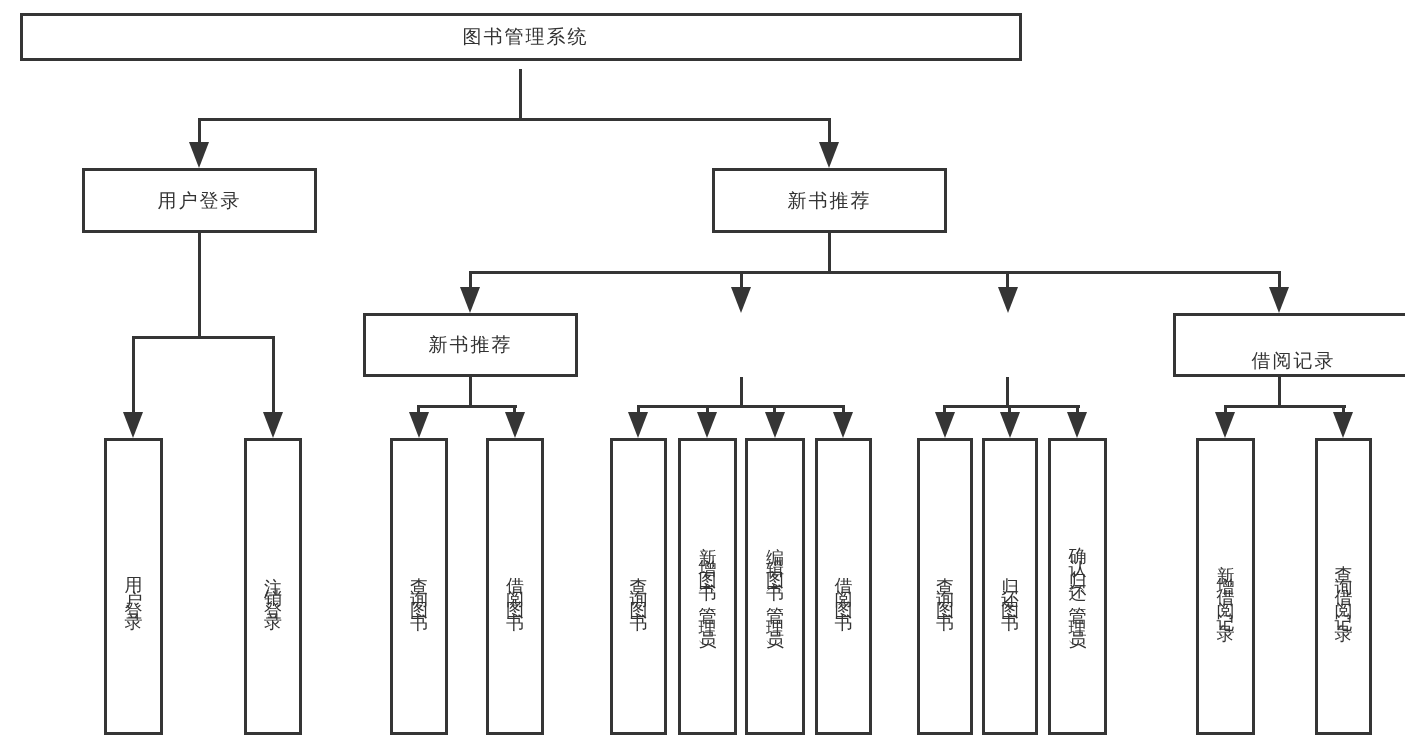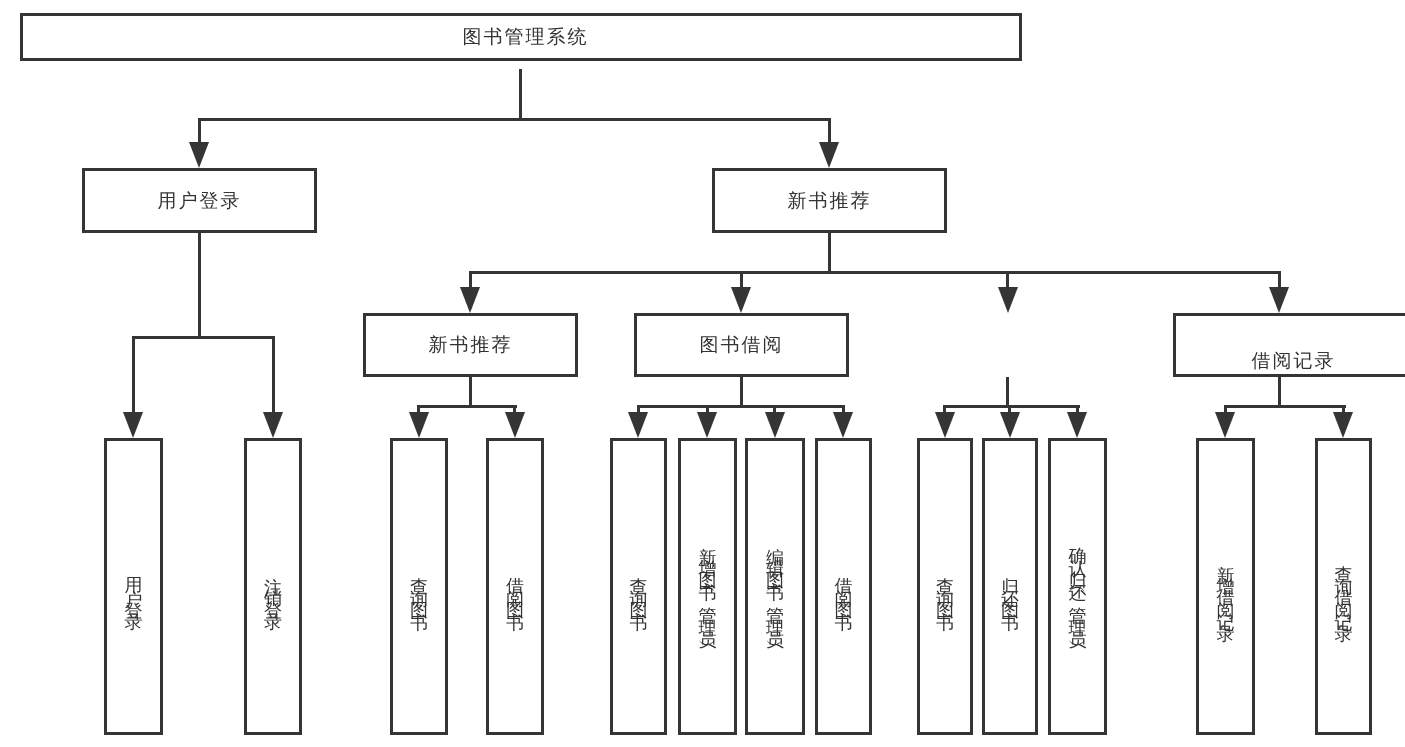--- a/index.html
+++ b/index.html
@@ -81,23 +81,20 @@
   <div class="arrow" style="left:460px; top:287px;"></div>
   <div class="vline" style="left:740px; top:271px; height:18px;"></div>
   <div class="arrow" style="left:731px; top:287px;"></div>
   <div class="vline" style="left:1006px; top:271px; height:18px;"></div>
   <div class="arrow" style="left:998px; top:287px;"></div>
   <div class="vline" style="left:1278px; top:271px; height:18px;"></div>
   <div class="arrow" style="left:1269px; top:287px;"></div>
 
   <div class="box" style="left:363px; top:313px; width:215px; height:64px;">
     <span class="label">新书推荐</span>
-  </div>
-  <div class="box" style="left:634px; top:313px; width:215px; height:64px;">
-    <span class="label">图书借阅</span>
   </div>
   <div class="box" style="left:1173px; top:313px; width:241px; height:64px;align-items:flex-end;">
     <span class="label">借阅记录</span>
   </div>
 
   <div class="vline" style="left:198px; top:233px; height:106px;"></div>
   <div class="hline" style="left:132px; top:336px; width:143px;"></div>
   <div class="vline" style="left:132px; top:336px; height:78px;"></div>
   <div class="arrow" style="left:123px; top:412px;"></div>
   <div class="vline" style="left:272px; top:336px; height:78px;"></div>

